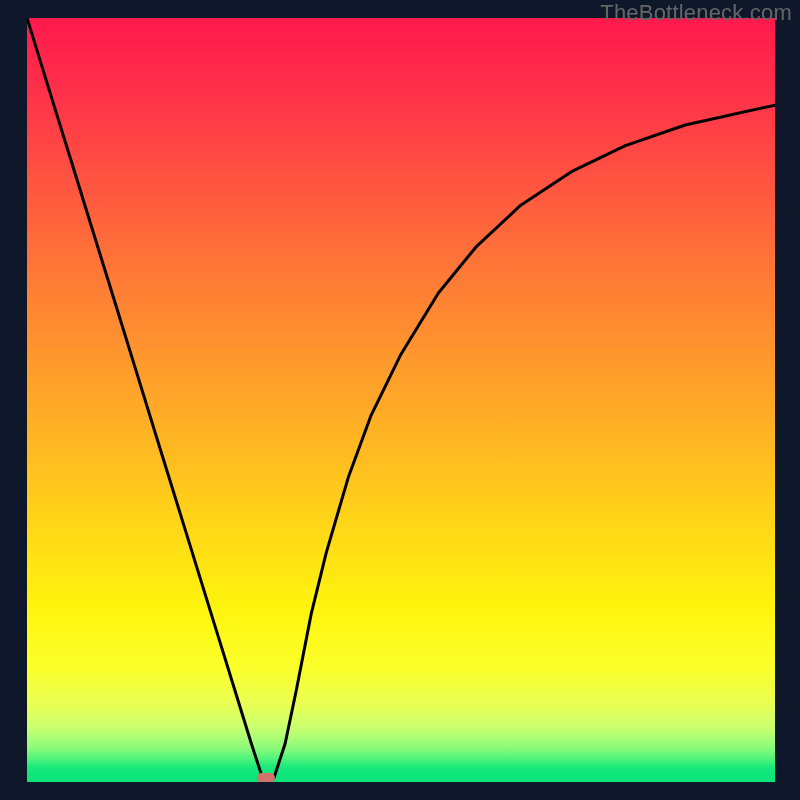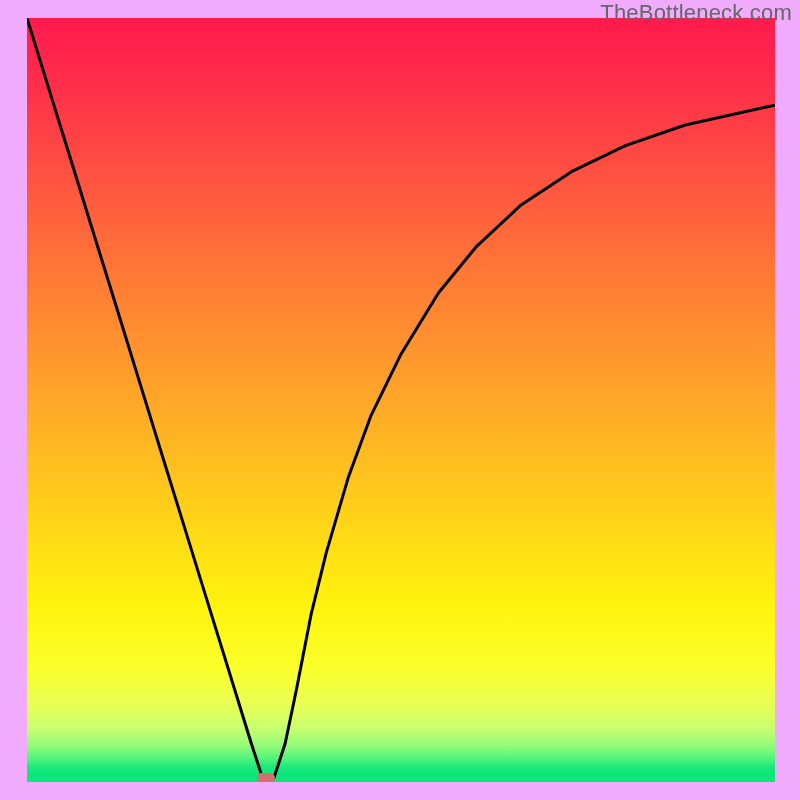--- a/index.html
+++ b/index.html
@@ -8,21 +8,21 @@
     width: 800px;
     height: 800px;
     overflow: hidden;
     background: #000;
     font-family: Arial, Helvetica, sans-serif;
   }
   .frame {
     position: relative;
     width: 800px;
     height: 800px;
-    background: #f0abfc;
+    background: #0f172a;
   }
   .plot-area {
     position: absolute;
     
     left: 27px;
     top: 18px;
     width: 748px;
     height: 764px;
     overflow: hidden;
   }

